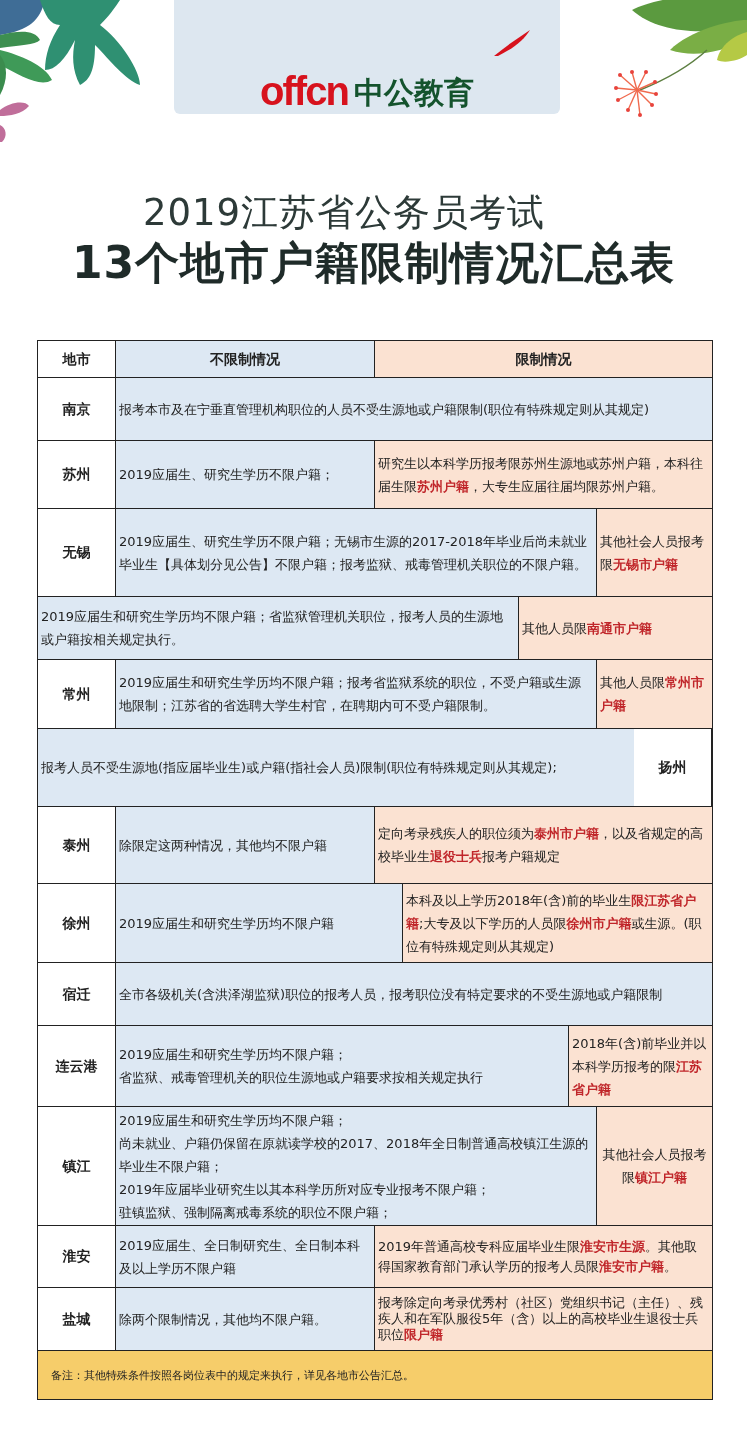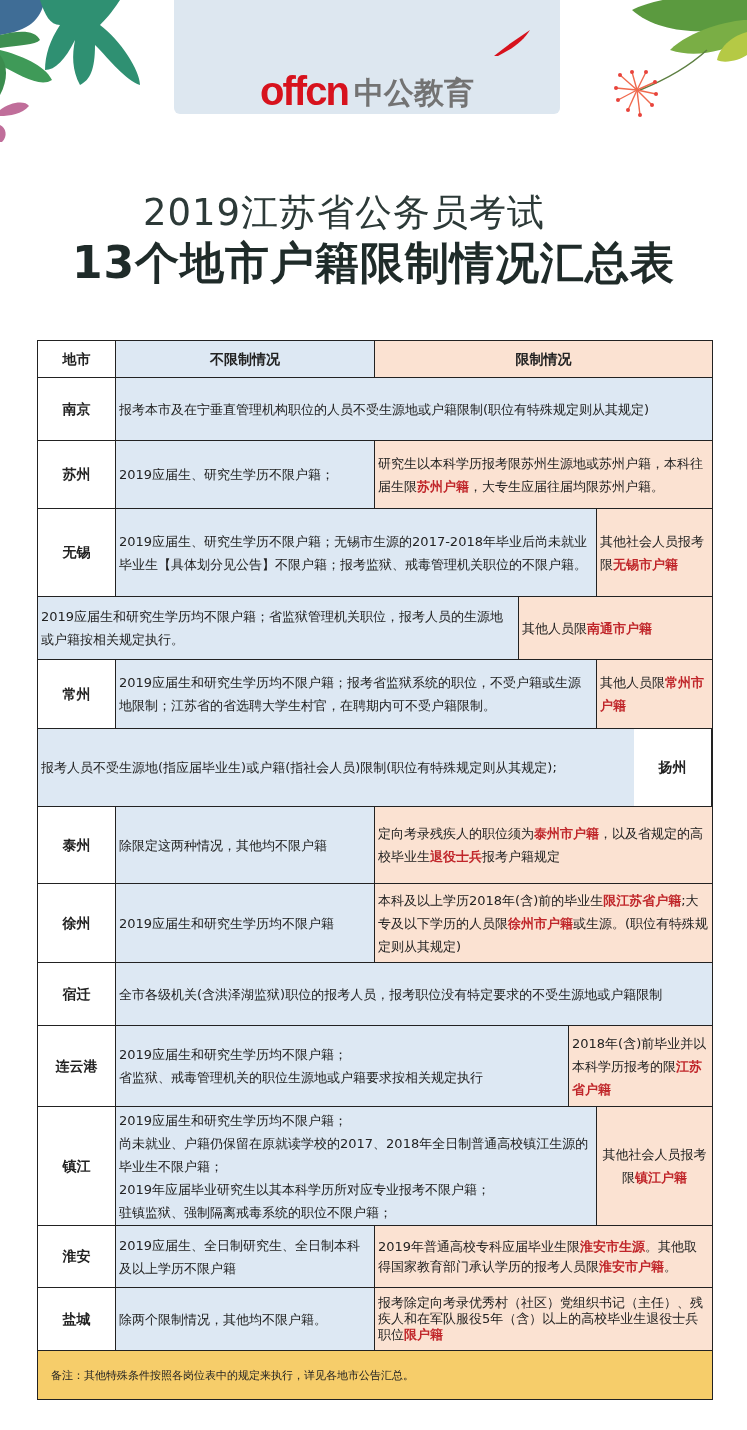--- a/index.html
+++ b/index.html
@@ -14,21 +14,21 @@
     position: absolute; left: 174px; top: 0; width: 386px; height: 114px;
     background: #dde7f0; border-radius: 0 0 6px 6px;
     display: flex; align-items: flex-end; justify-content: center;
   }
   .logo-en {
     font-family: "Liberation Sans", sans-serif; font-weight: bold;
     font-size: 40px; color: #d7121d; letter-spacing: -2px; position: relative;
   }
   .logo-cn {
     font-family: "DejaVu Sans", sans-serif; font-weight: bold;
-    font-size: 30px; color: #737373; margin-left: 6px; margin-top: 6px;
+    font-size: 30px; color: #14532d; margin-left: 6px; margin-top: 6px;
   }
   .title1 {
     position: absolute; left: 0; width: 688px; top: 188px; text-align: center;
     font-size: 37px; color: #2d3a38; letter-spacing: 1px; font-weight: normal;
   }
   .title2 {
     position: absolute; left: 0; width: 747px; top: 234px; text-align: center;
     font-size: 44px; color: #1f2b29; font-weight: bold; letter-spacing: 1px;
   }
   .tbl {
@@ -174,21 +174,21 @@
     <div class="cell blue" style="width:258px">
         <span class="txt">除限定这两种情况，其他均不限户籍</span>
       </div>
     <div class="cell peach" style="flex:1">
         <span class="txt"><span>定向考录残疾人的职位须为</span><span class="hl">泰州市户籍</span><span>，以及省规定的高校毕业生</span><span class="hl">退役士兵</span><span>报考户籍规定</span></span>
       </div>
   </div>
 
   <div class="row" style="height:79px">
     <div class="cell city">徐州</div>
-    <div class="cell blue" style="width:258px">
+    <div class="cell blue" style="width:286px">
         <span class="txt">2019应届生和研究生学历均不限户籍</span>
       </div>
     <div class="cell peach" style="flex:1">
         <span class="txt"><span>本科及以上学历2018年(含)前的毕业生</span><span class="hl">限江苏省户籍</span><span>;大专及以下学历的人员限</span><span class="hl">徐州市户籍</span><span>或生源。(职位有特殊规定则从其规定)</span></span>
       </div>
   </div>
 
   <div class="row" style="height:63px">
     <div class="cell city">宿迁</div>
     <div class="cell blue" style="flex:1">

